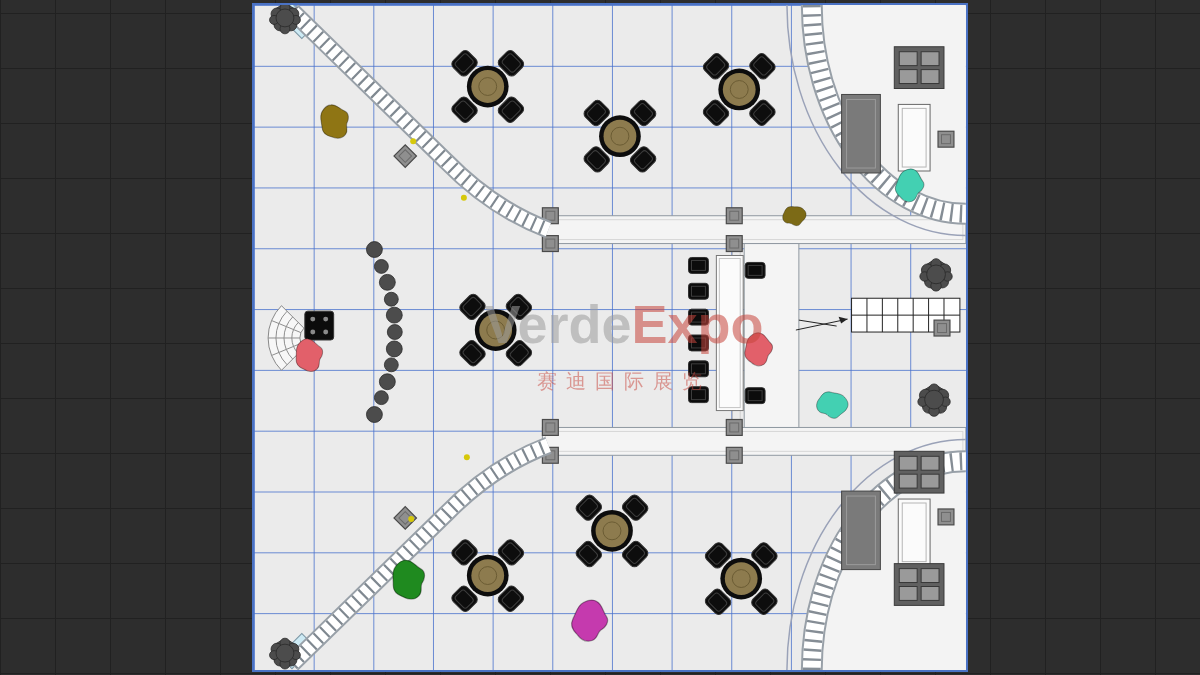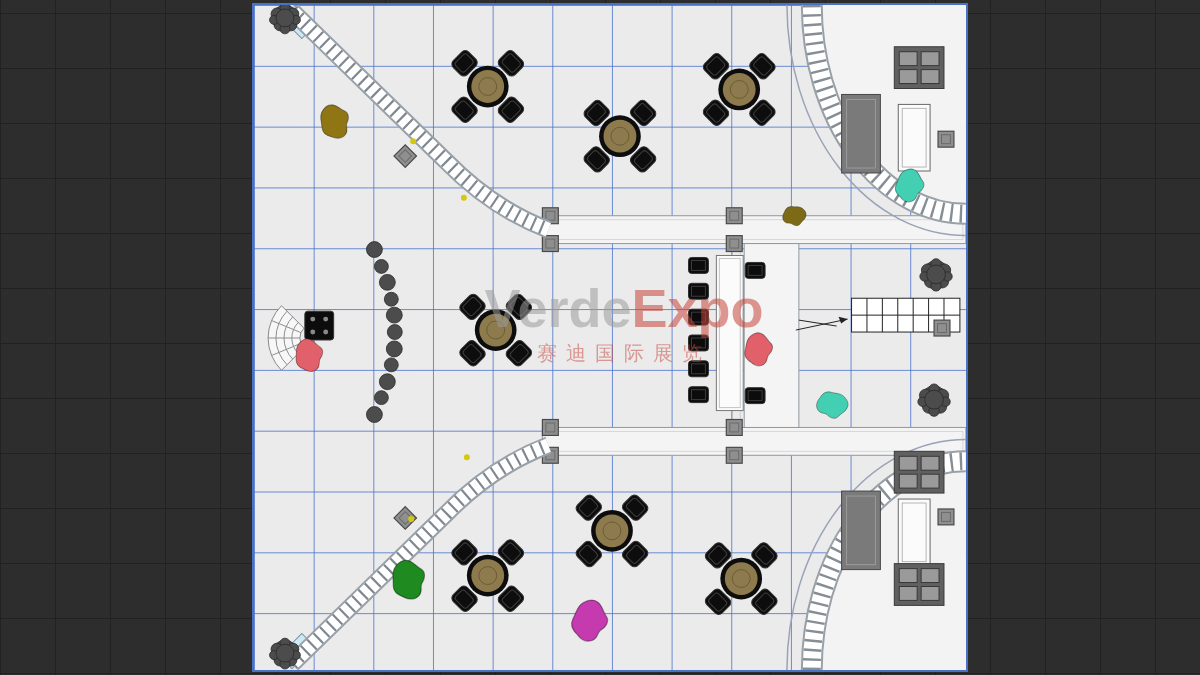--- a/index.html
+++ b/index.html
@@ -16,25 +16,25 @@
   .floorplan{
     position:absolute;left:252px;top:3px;width:716px;height:669px;
     box-sizing:border-box;border:2px solid #4a72c4;
     background-color:#ebebeb;
     background-image:
       linear-gradient(rgba(72,113,204,.8) 1px,transparent 1px),
       linear-gradient(90deg,rgba(72,113,204,.8) 1px,transparent 1px);
     background-size:59.667px 60.818px;
   }
   svg.plan{position:absolute;inset:0;width:100%;height:100%;}
-  .watermark{position:absolute;left:200px;top:276px;width:340px;text-align:center;pointer-events:none;}
+  .watermark{position:absolute;left:200px;top:292px;width:340px;text-align:center;pointer-events:none;}
   .wm-brand{font-weight:bold;font-size:54px;line-height:1;opacity:.55;white-space:nowrap;}
   .wm-gray{color:#9c9c9c;}
   .wm-red{color:#c8453c;}
-  .wm-sub{margin-top:5px;font-size:20px;color:#c8453c;opacity:.5;letter-spacing:9px;white-space:nowrap;}
+  .wm-sub{margin-top:17px;font-size:20px;color:#c8453c;opacity:.5;letter-spacing:9px;white-space:nowrap;}
 </style>
 </head>
 <body>
 
 <div class="stage">
   <div class="floorplan">
 
     <svg class="plan" viewBox="0 0 716 669">
       <defs>
 

